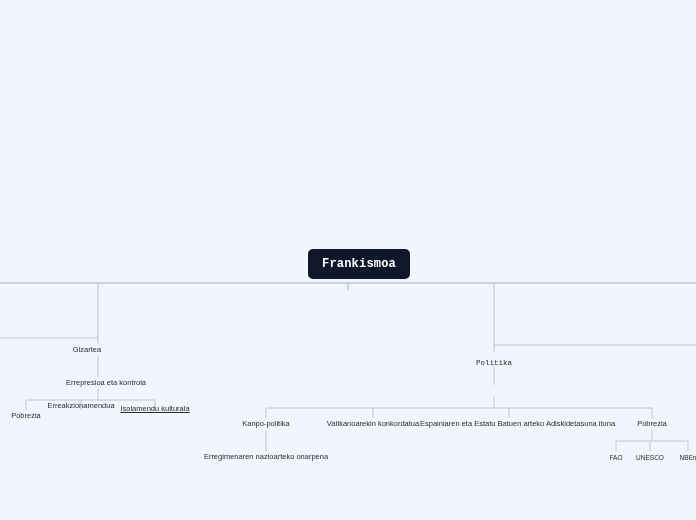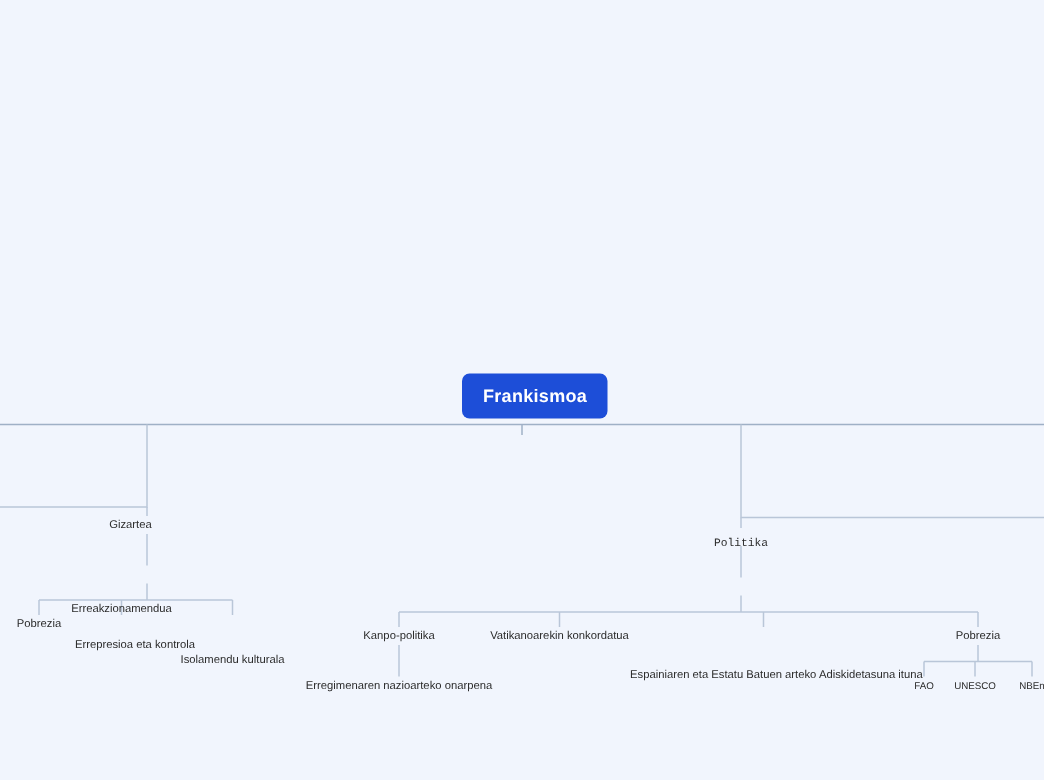--- a/index.html
+++ b/index.html
@@ -21,28 +21,29 @@
     width: 696px;
     height: 520px;
   }
   .node {
     position: absolute;
     box-sizing: border-box;
     white-space: nowrap;
     text-align: center;
   }
   .root-node {
-    background: #1d4ed8;
+    background: #0f172a;
     color: #ffffff;
     border-radius: 5px;
     font-size: 12px;
     font-weight: bold;
     padding: 8px 14px;
     letter-spacing: 0.2px;
     line-height: 14px;
+    font-family: Liberation Mono, monospace;
   }
   .plain-node {
     color: #2b2b2b;
     font-size: 7.5px;
     line-height: 10px;
     padding: 1px 2px;
   }
   .plain-node.sm {
     font-size: 6.5px;
   }
@@ -109,50 +110,50 @@
   </svg>
 
   <div class="node root-node" style="left:308px; top:249px;">
     <span>Frankismoa</span>
   </div>
 
   <div class="node plain-node" style="left:57px; top:344px; width:60px;">
     <span>Gizartea</span>
   </div>
 
-  <div class="node plain-node" style="left:40px; top:377px; width:100px;margin-top:47px;">
+  <div class="node plain-node" style="left:56px; top:377px; width:100px;">
     <span>Errepresioa eta kontrola</span>
   </div>
 
   <div class="node plain-node" style="left:-2px; top:410px; width:56px;">
     <span>Pobrezia</span>
   </div>
 
   <div class="node plain-node" style="left:37px; top:400px; width:88px;">
     <span>Erreakzionamendua</span>
   </div>
 
-  <div class="node plain-node" style="left:112px; top:434px; width:86px;">
+  <div class="node plain-node" style="left:112px; top:403px; width:86px;text-decoration:underline;">
     <span>Isolamendu kulturala</span>
   </div>
 
   <div class="node plain-node" style="left:466px; top:357px; width:56px;font-family:Liberation Mono, monospace;">
     <span>Politika</span>
   </div>
 
 
   <div class="node plain-node" style="left:228px; top:418px; width:76px;">
     <span>Kanpo-politika</span>
   </div>
 
   <div class="node plain-node" style="left:316px; top:418px; width:114px;">
     <span>Vatikanoarekin konkordatua</span>
   </div>
 
-  <div class="node plain-node" style="left:418px; top:418px; width:182px;margin-top:26px;">
+  <div class="node plain-node" style="left:418px; top:418px; width:182px;">
     <span>Espainiaren eta Estatu Batuen arteko Adiskidetasuna ituna</span>
   </div>
 
   <div class="node plain-node" style="left:624px; top:418px; width:56px;">
     <span>Pobrezia</span>
   </div>
 
   <div class="node plain-node" style="left:196px; top:451px; width:140px;text-align:center;">
     <span>Erregimenaren nazioarteko onarpena</span>
   </div>

